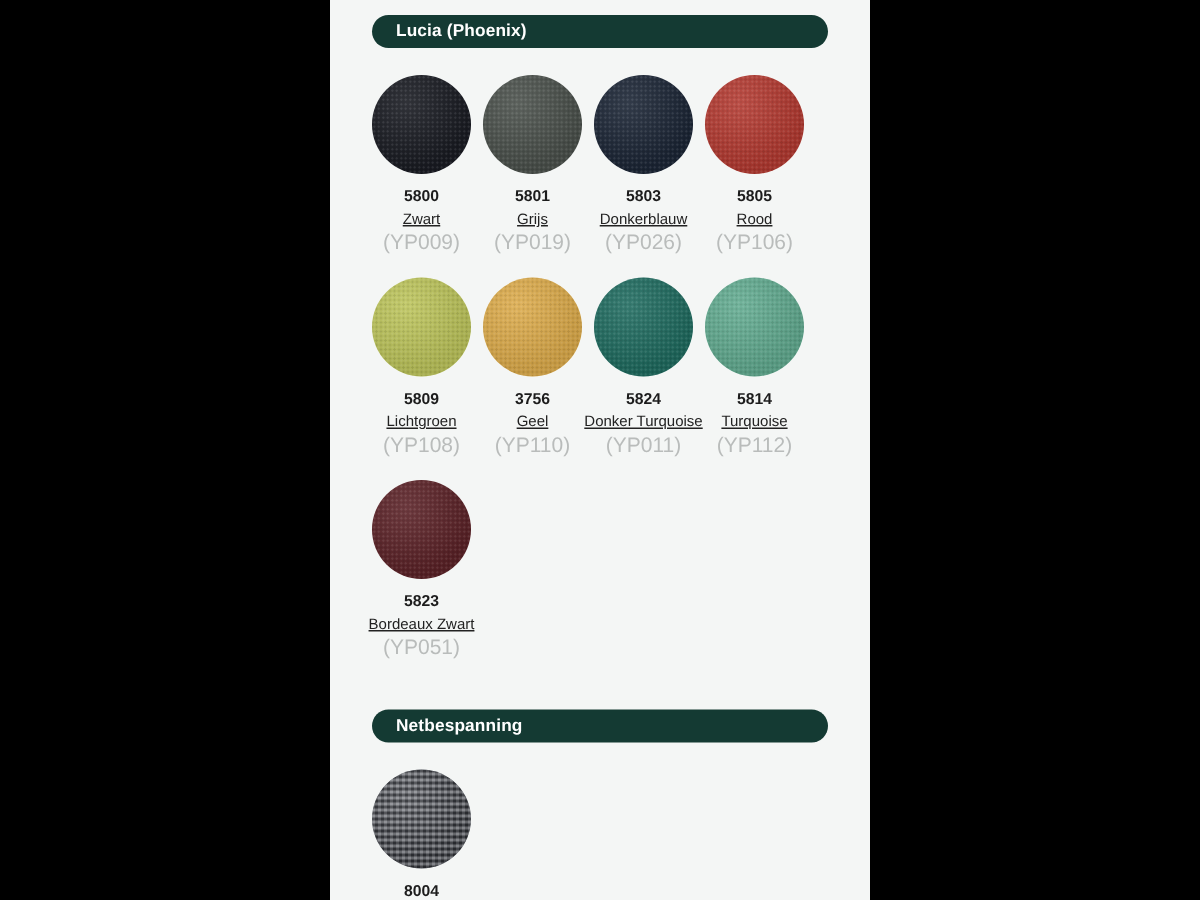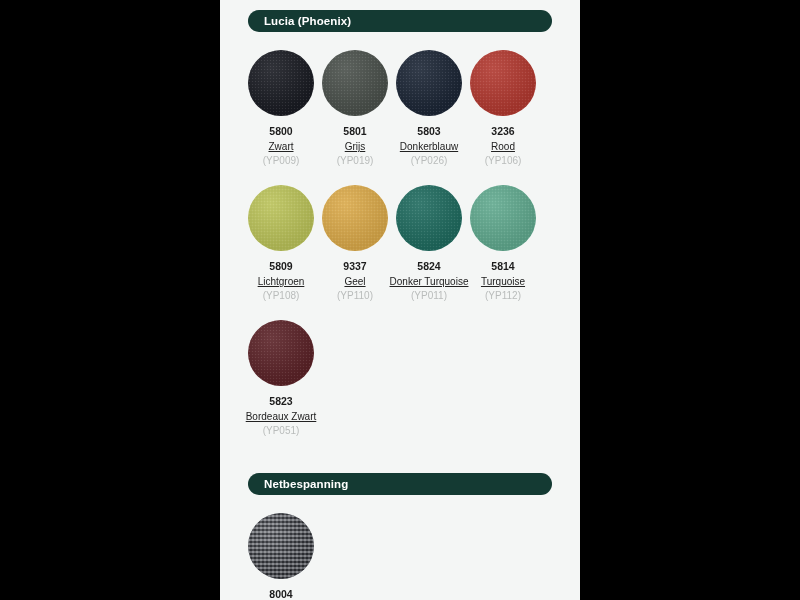--- a/index.html
+++ b/index.html
@@ -103,21 +103,21 @@
     margin-top: 2px;
     font-size: 10px;
     color: #222222;
     line-height: 13px;
     text-align: center;
     white-space: nowrap;
     text-decoration: underline;
   }
   .swatch-alt {
     margin-top: 2px;
-    font-size: 10px;
+    font-size: 14px;
     color: #b9bcbb;
     line-height: 12px;
     text-align: right;
   }
   .section-gap { height: 26px; }
 </style>
 </head>
 <body>
 
 <div class="screen">
@@ -155,41 +155,41 @@
           <div class="swatch-code">5803</div>
           <div class="swatch-name">Donkerblauw</div>
           <div class="swatch-alt">(YP026)</div>
         </div>
 
         <div class="swatch-cell">
           <div class="swatch-disc" style="background:#b33a31">
             <div class="tex"></div>
             <div class="shade"></div>
           </div>
-          <div class="swatch-code">3236</div>
+          <div class="swatch-code">5805</div>
           <div class="swatch-name">Rood</div>
           <div class="swatch-alt">(YP106)</div>
         </div>
 
         <div class="swatch-cell">
           <div class="swatch-disc" style="background:#bcc45b">
             <div class="tex"></div>
             <div class="shade"></div>
           </div>
           <div class="swatch-code">5809</div>
           <div class="swatch-name">Lichtgroen</div>
           <div class="swatch-alt">(YP108)</div>
         </div>
 
         <div class="swatch-cell">
           <div class="swatch-disc" style="background:#dcab4b">
             <div class="tex"></div>
             <div class="shade"></div>
           </div>
-          <div class="swatch-code">9337</div>
+          <div class="swatch-code">3756</div>
           <div class="swatch-name">Geel</div>
           <div class="swatch-alt">(YP110)</div>
         </div>
 
 
         <div class="swatch-cell">
           <div class="swatch-disc" style="background:#206c60">
             <div class="tex"></div>
             <div class="shade"></div>
           </div>

